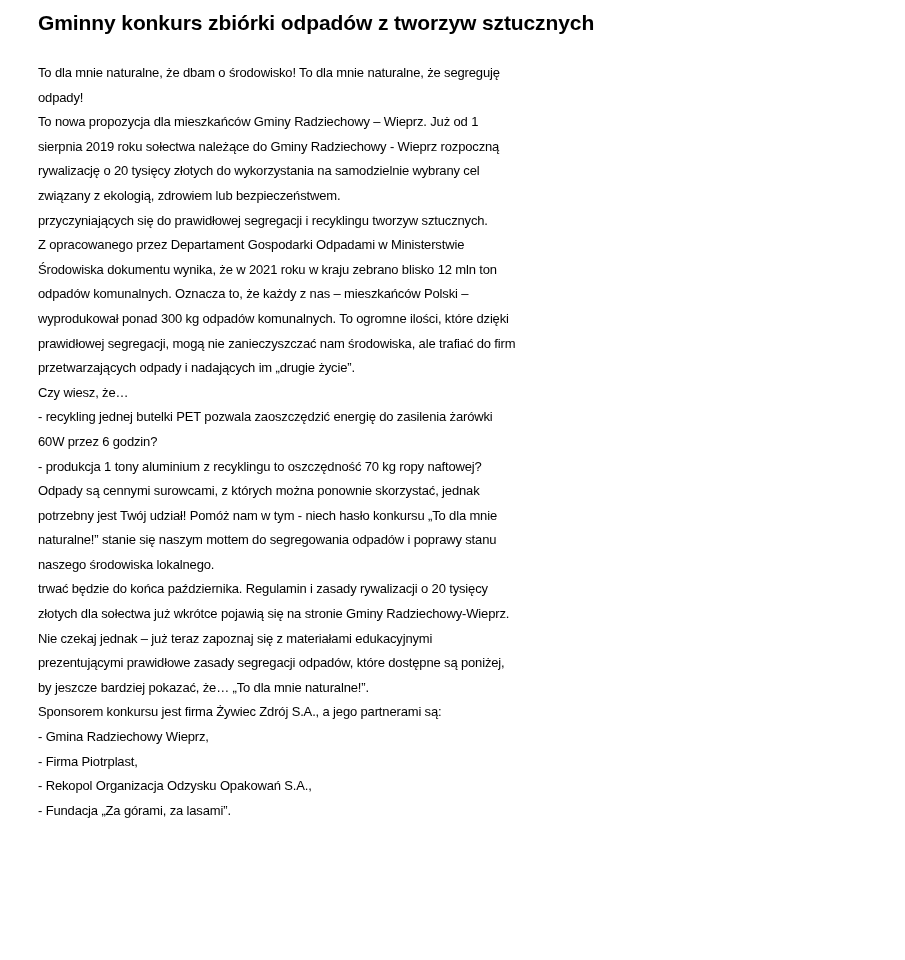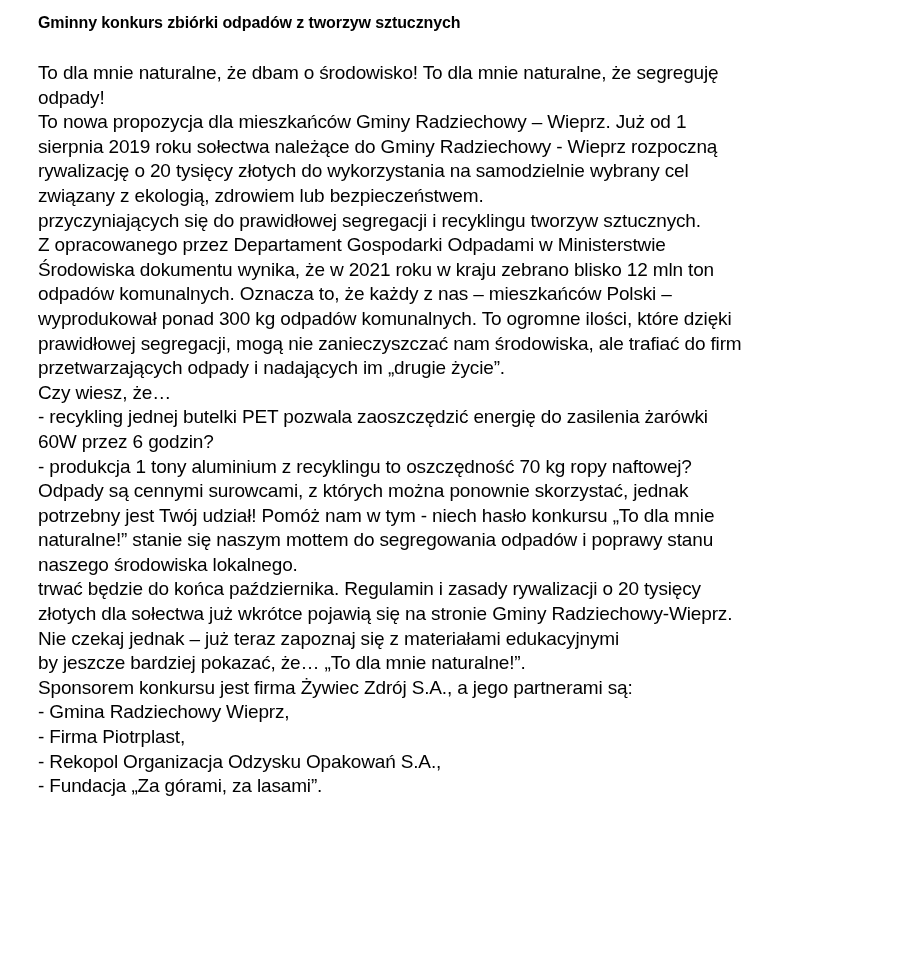--- a/index.html
+++ b/index.html
@@ -19,32 +19,32 @@
       position: absolute;
       left: 38px;
       top: 0;
       width: 860px;
     }
     .title {
       position: absolute;
       left: 0;
       top: 12px;
       margin: 0;
-      font-size: 16px;
+      font-size: 21px;
       font-weight: bold;
       letter-spacing: -0.1px;
       white-space: nowrap;
       line-height: 22px;
     }
     .body-text {
       position: absolute;
       left: 0;
       top: 61px;
       margin: 0;
-      font-size: 19px;
+      font-size: 13px;
       line-height: 24.6px;
       letter-spacing: -0.15px;
     }
     .line {
       display: block;
       white-space: nowrap;
       height: 24.6px;
     }
   </style>
 </head>
@@ -70,20 +70,21 @@
     <span class="line">- recykling jednej butelki PET pozwala zaoszczędzić energię do zasilenia żarówki</span>
     <span class="line">60W przez 6 godzin?</span>
     <span class="line">- produkcja 1 tony aluminium z recyklingu to oszczędność 70 kg ropy naftowej?</span>
     <span class="line">Odpady są cennymi surowcami, z których można ponownie skorzystać, jednak</span>
     <span class="line">potrzebny jest Twój udział! Pomóż nam w tym - niech hasło konkursu „To dla mnie</span>
     <span class="line">naturalne!” stanie się naszym mottem do segregowania odpadów i poprawy stanu</span>
     <span class="line">naszego środowiska lokalnego.</span>
     <span class="line">trwać będzie do końca października. Regulamin i zasady rywalizacji o 20 tysięcy</span>
     <span class="line">złotych dla sołectwa już wkrótce pojawią się na stronie Gminy Radziechowy-Wieprz.</span>
     <span class="line">Nie czekaj jednak – już teraz zapoznaj się z materiałami edukacyjnymi</span>
+    <span class="line">prezentującymi prawidłowe zasady segregacji odpadów, które dostępne są poniżej,</span>
     <span class="line">by jeszcze bardziej pokazać, że… „To dla mnie naturalne!”.</span>
     <span class="line">Sponsorem konkursu jest firma Żywiec Zdrój S.A., a jego partnerami są:</span>
     <span class="line">- Gmina Radziechowy Wieprz,</span>
     <span class="line">- Firma Piotrplast,</span>
     <span class="line">- Rekopol Organizacja Odzysku Opakowań S.A.,</span>
     <span class="line">- Fundacja „Za górami, za lasami”.</span>
   </div>
 </div>
 
 </body></html>

